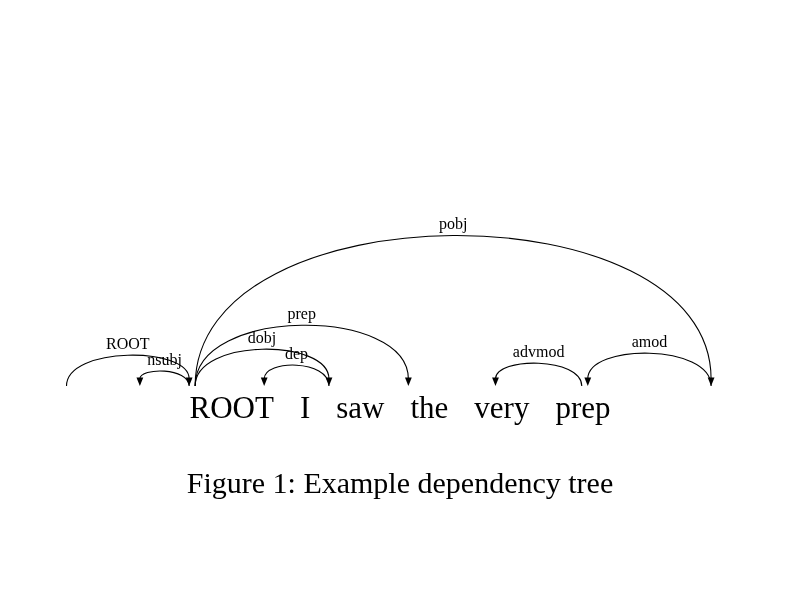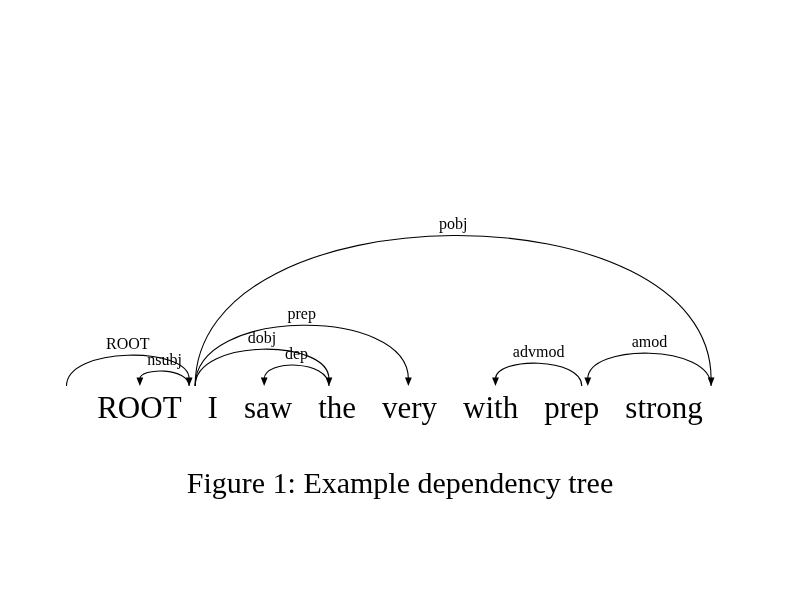--- a/index.html
+++ b/index.html
@@ -74,19 +74,17 @@
         <path d="M 711.1015625 386 C 711.1015625 343.44, 587.78125 343.44, 587.78125 379" class="arc"></path>
         <path d="M 587.78125 386 L 584.38125 377.5 L 591.18125 377.5 Z" class="arrow"></path>
         <text x="649.44140625" y="347" class="arc-label">amod</text>
       </svg>
     <div class="sentence" id="sentence">
         <span class="word">ROOT</span>
         <span class="word">I</span>
         <span class="word">saw</span>
         <span class="word">the</span>
         <span class="word">very</span>
-        <span class="word">with</span>
         <span class="word">prep</span>
-        <span class="word">strong</span>
       </div>
     <div class="caption">Figure 1: Example dependency tree</div>
   </div>
 </div>
 
 </body></html>

